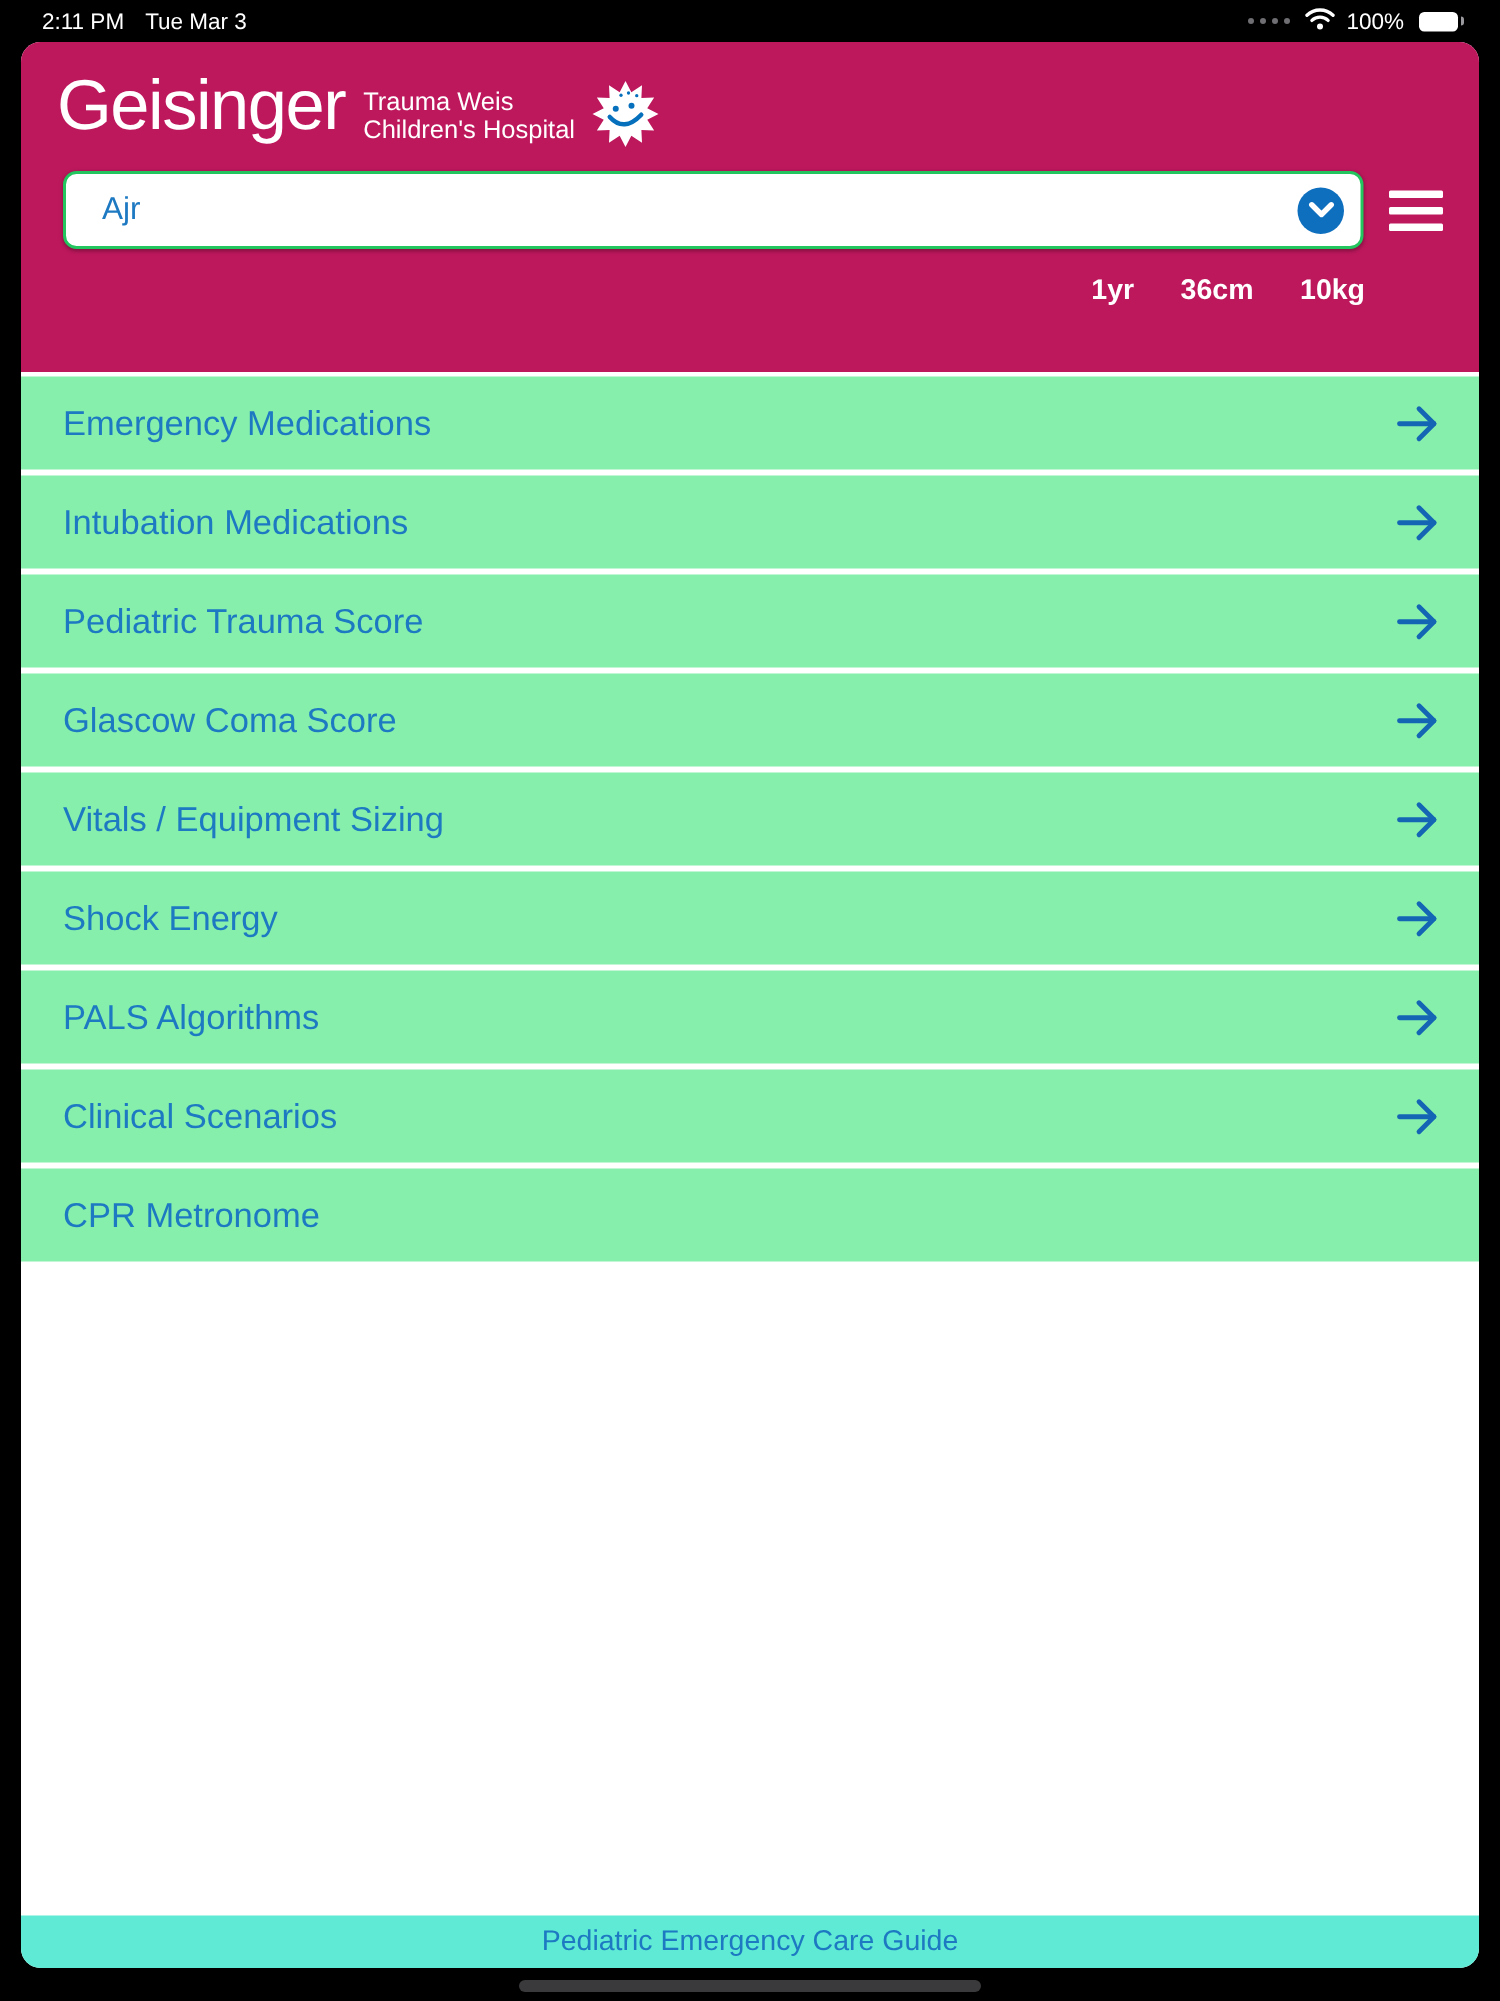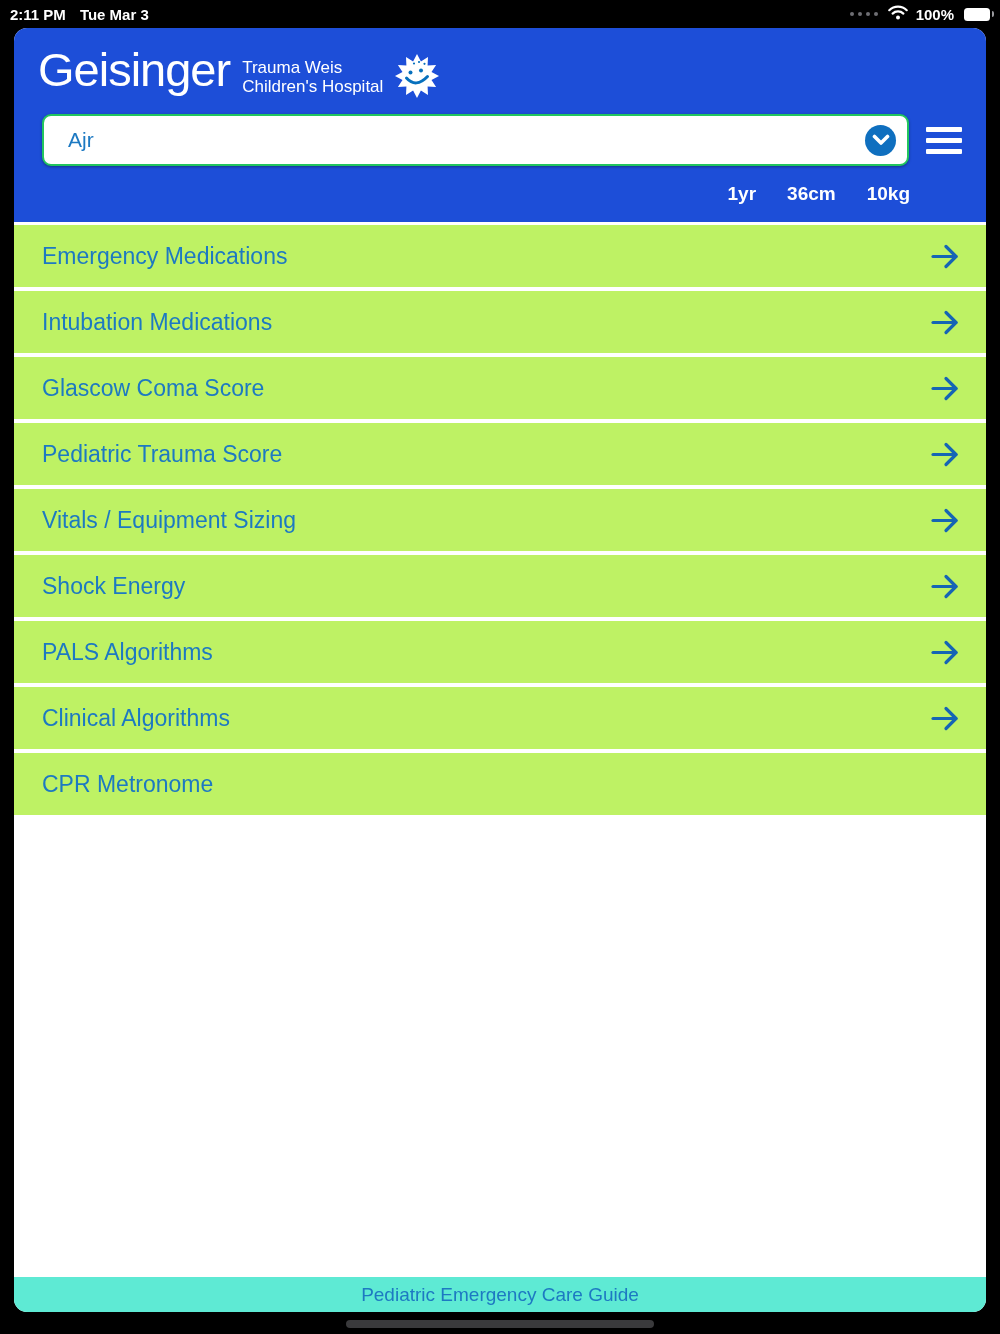--- a/index.html
+++ b/index.html
@@ -8,21 +8,21 @@
     background: #000;
     position: relative;
     font-family: "Liberation Sans", "DejaVu Sans", sans-serif;
     overflow: hidden;
   }
 
   
   .status-bar {
     position: absolute; top: 0; left: 0; width: 1000px; height: 28px;
     display: flex; justify-content: space-between; align-items: center;
-    padding: 0 10px; color: #fff; font-size: 15px; font-weight: 700;
+    padding: 0 28px; color: #fff; font-size: 15px; font-weight: 400;
   }
   .status-left { display: flex; gap: 14px; align-items: center; }
   .status-right { display: flex; gap: 8px; align-items: center; }
   .cell-dots { display: flex; gap: 4px; margin-right: 2px; }
   .cell-dots i { width: 4px; height: 4px; border-radius: 50%; background: #6e6e73; }
   .battery-body {
     width: 26px; height: 13px; background: #fff; border-radius: 3.5px;
     position: relative; margin-left: 2px;
   }
   .battery-tip {
@@ -31,21 +31,21 @@
   }
 
   
   .app {
     position: absolute; left: 14px; top: 28px; width: 972px; height: 1284px;
     background: #fff; border-radius: 13px; overflow: hidden;
     display: flex; flex-direction: column;
   }
 
   
-  .app-header { height: 194px; background: #1d4ed8; flex: 0 0 auto; padding: 0 24px; }
+  .app-header { height: 220px; background: #be185d; flex: 0 0 auto; padding: 0 24px; }
   .logo-row { display: flex; align-items: flex-start; padding-top: 18px; height: 62px; }
   .brand {
     color: #fff; font-size: 47px; font-weight: 400; letter-spacing: -1px; line-height: 1;
   }
   .hospital { color: #fff; font-size: 17px; line-height: 1.12; margin: 12px 0 0 12px; font-weight: 400; }
   .sun { margin: 4px 0 0 10px; }
 
   .select-row { display: flex; align-items: center; margin-top: 24px; padding-left: 4px; }
   .patient-select {
     flex: 1; height: 52px; background: #fff; border: 2px solid #22c55e;
@@ -61,21 +61,21 @@
   .hamburger i { display: block; height: 5px; background: #fff; border-radius: 1px; margin: 6px 0; }
 
   .stats-row {
     display: flex; justify-content: flex-end; gap: 31px; margin-top: 17px;
     padding-right: 52px; color: #fff; font-size: 19px; font-weight: 700;
   }
 
   
   .menu-list { margin-top: 3px; }
   .menu-row {
-    height: 62px; background: #bef264; margin-bottom: 4px;
+    height: 62px; background: #86efac; margin-bottom: 4px;
     display: flex; align-items: center; justify-content: space-between;
     padding: 0 26px 0 28px; cursor: pointer;
   }
   .menu-row .label { color: #1d79c2; font-size: 23px; }
   .arrow-icon { display: flex; align-items: center; }
 
   
   .app-footer {
     position: absolute; left: 0; bottom: 0; width: 100%; height: 35px;
     background: #5eead4; display: flex; align-items: center; justify-content: center;
@@ -178,40 +178,40 @@
       <span class="label">Intubation Medications</span>
       <span class="arrow-icon">
         <svg width="30" height="27" viewBox="0 0 30 27">
             <line x1="3" y1="13.5" x2="26" y2="13.5" stroke="#1565b5" stroke-width="3.2" stroke-linecap="round"></line>
             <polyline points="16,3.5 26,13.5 16,23.5" fill="none" stroke="#1565b5" stroke-width="3.2" stroke-linecap="round" stroke-linejoin="round"></polyline>
           </svg>
       </span>
     </div>
 
     <div class="menu-row">
+      <span class="label">Pediatric Trauma Score</span>
+      <span class="arrow-icon">
+        <svg width="30" height="27" viewBox="0 0 30 27">
+            <line x1="3" y1="13.5" x2="26" y2="13.5" stroke="#1565b5" stroke-width="3.2" stroke-linecap="round"></line>
+            <polyline points="16,3.5 26,13.5 16,23.5" fill="none" stroke="#1565b5" stroke-width="3.2" stroke-linecap="round" stroke-linejoin="round"></polyline>
+          </svg>
+      </span>
+    </div>
+
+    <div class="menu-row">
       <span class="label">Glascow Coma Score</span>
       <span class="arrow-icon">
         <svg width="30" height="27" viewBox="0 0 30 27">
             <line x1="3" y1="13.5" x2="26" y2="13.5" stroke="#1565b5" stroke-width="3.2" stroke-linecap="round"></line>
             <polyline points="16,3.5 26,13.5 16,23.5" fill="none" stroke="#1565b5" stroke-width="3.2" stroke-linecap="round" stroke-linejoin="round"></polyline>
           </svg>
       </span>
     </div>
 
     <div class="menu-row">
-      <span class="label">Pediatric Trauma Score</span>
-      <span class="arrow-icon">
-        <svg width="30" height="27" viewBox="0 0 30 27">
-            <line x1="3" y1="13.5" x2="26" y2="13.5" stroke="#1565b5" stroke-width="3.2" stroke-linecap="round"></line>
-            <polyline points="16,3.5 26,13.5 16,23.5" fill="none" stroke="#1565b5" stroke-width="3.2" stroke-linecap="round" stroke-linejoin="round"></polyline>
-          </svg>
-      </span>
-    </div>
-
-    <div class="menu-row">
       <span class="label">Vitals / Equipment Sizing</span>
       <span class="arrow-icon">
         <svg width="30" height="27" viewBox="0 0 30 27">
             <line x1="3" y1="13.5" x2="26" y2="13.5" stroke="#1565b5" stroke-width="3.2" stroke-linecap="round"></line>
             <polyline points="16,3.5 26,13.5 16,23.5" fill="none" stroke="#1565b5" stroke-width="3.2" stroke-linecap="round" stroke-linejoin="round"></polyline>
           </svg>
       </span>
     </div>
 
     <div class="menu-row">
@@ -228,21 +228,21 @@
       <span class="label">PALS Algorithms</span>
       <span class="arrow-icon">
         <svg width="30" height="27" viewBox="0 0 30 27">
             <line x1="3" y1="13.5" x2="26" y2="13.5" stroke="#1565b5" stroke-width="3.2" stroke-linecap="round"></line>
             <polyline points="16,3.5 26,13.5 16,23.5" fill="none" stroke="#1565b5" stroke-width="3.2" stroke-linecap="round" stroke-linejoin="round"></polyline>
           </svg>
       </span>
     </div>
 
     <div class="menu-row">
-      <span class="label">Clinical Algorithms</span>
+      <span class="label">Clinical Scenarios</span>
       <span class="arrow-icon">
         <svg width="30" height="27" viewBox="0 0 30 27">
             <line x1="3" y1="13.5" x2="26" y2="13.5" stroke="#1565b5" stroke-width="3.2" stroke-linecap="round"></line>
             <polyline points="16,3.5 26,13.5 16,23.5" fill="none" stroke="#1565b5" stroke-width="3.2" stroke-linecap="round" stroke-linejoin="round"></polyline>
           </svg>
       </span>
     </div>
 
     <div class="menu-row">
       <span class="label">CPR Metronome</span>

